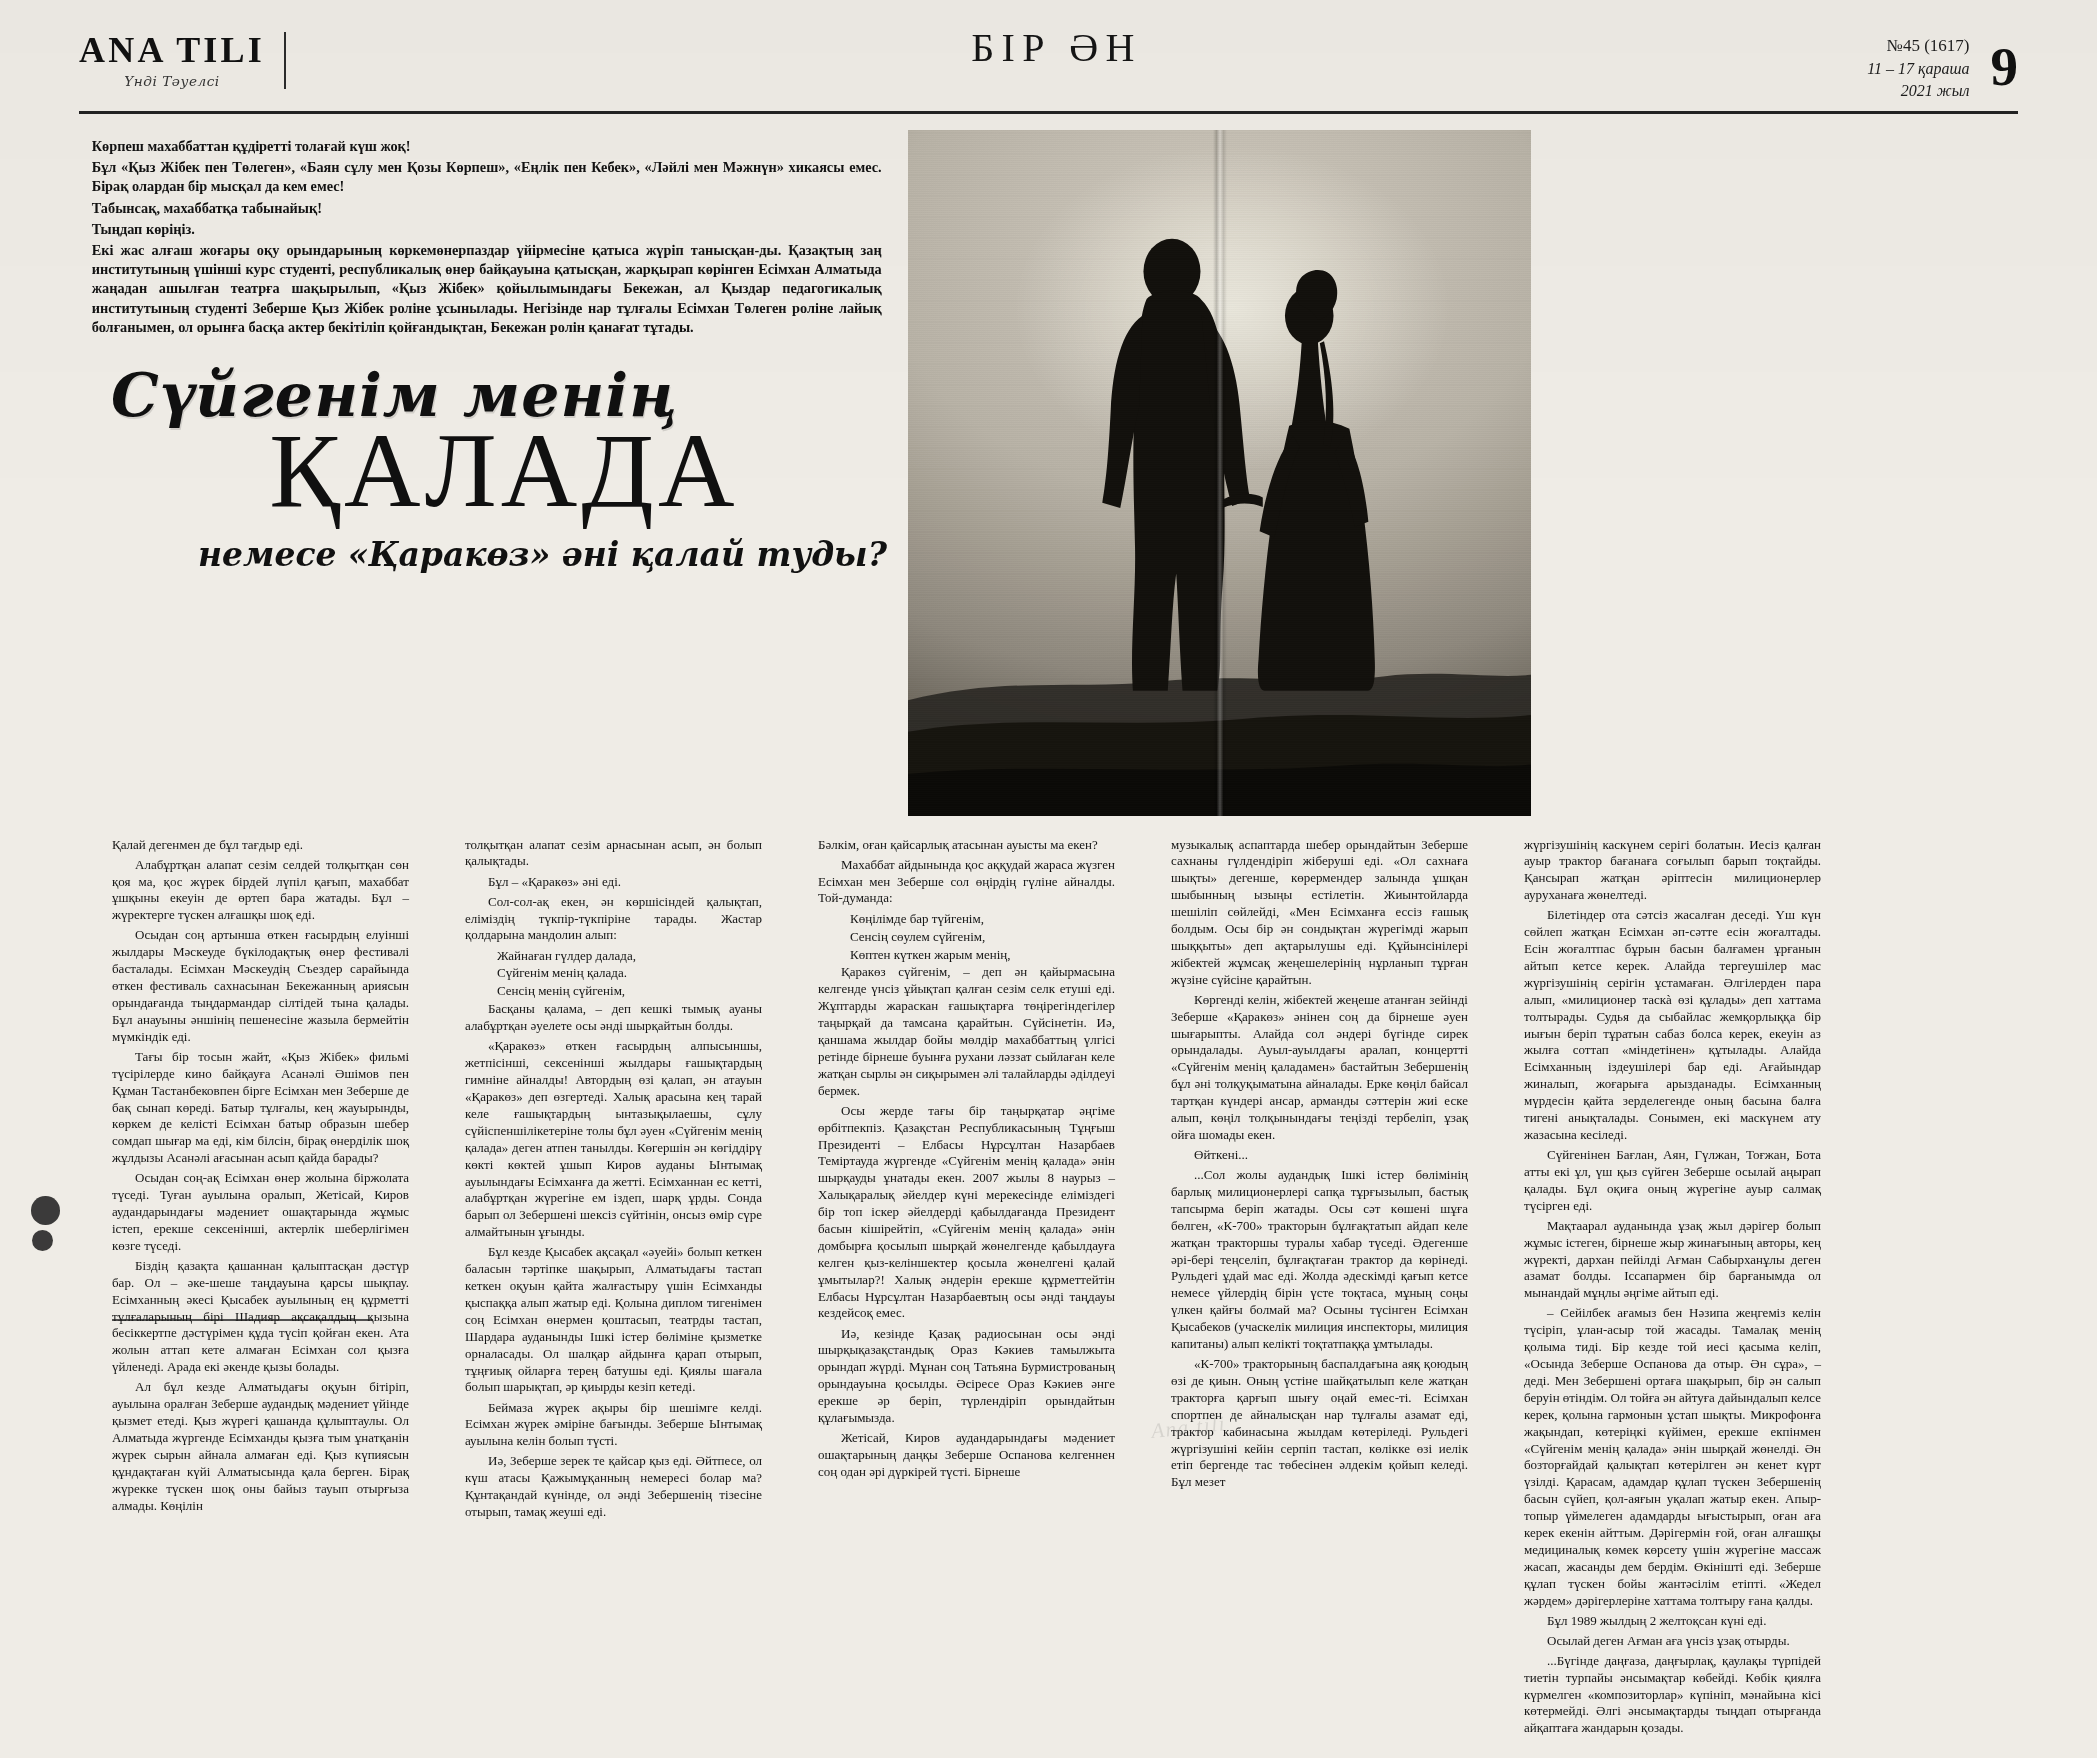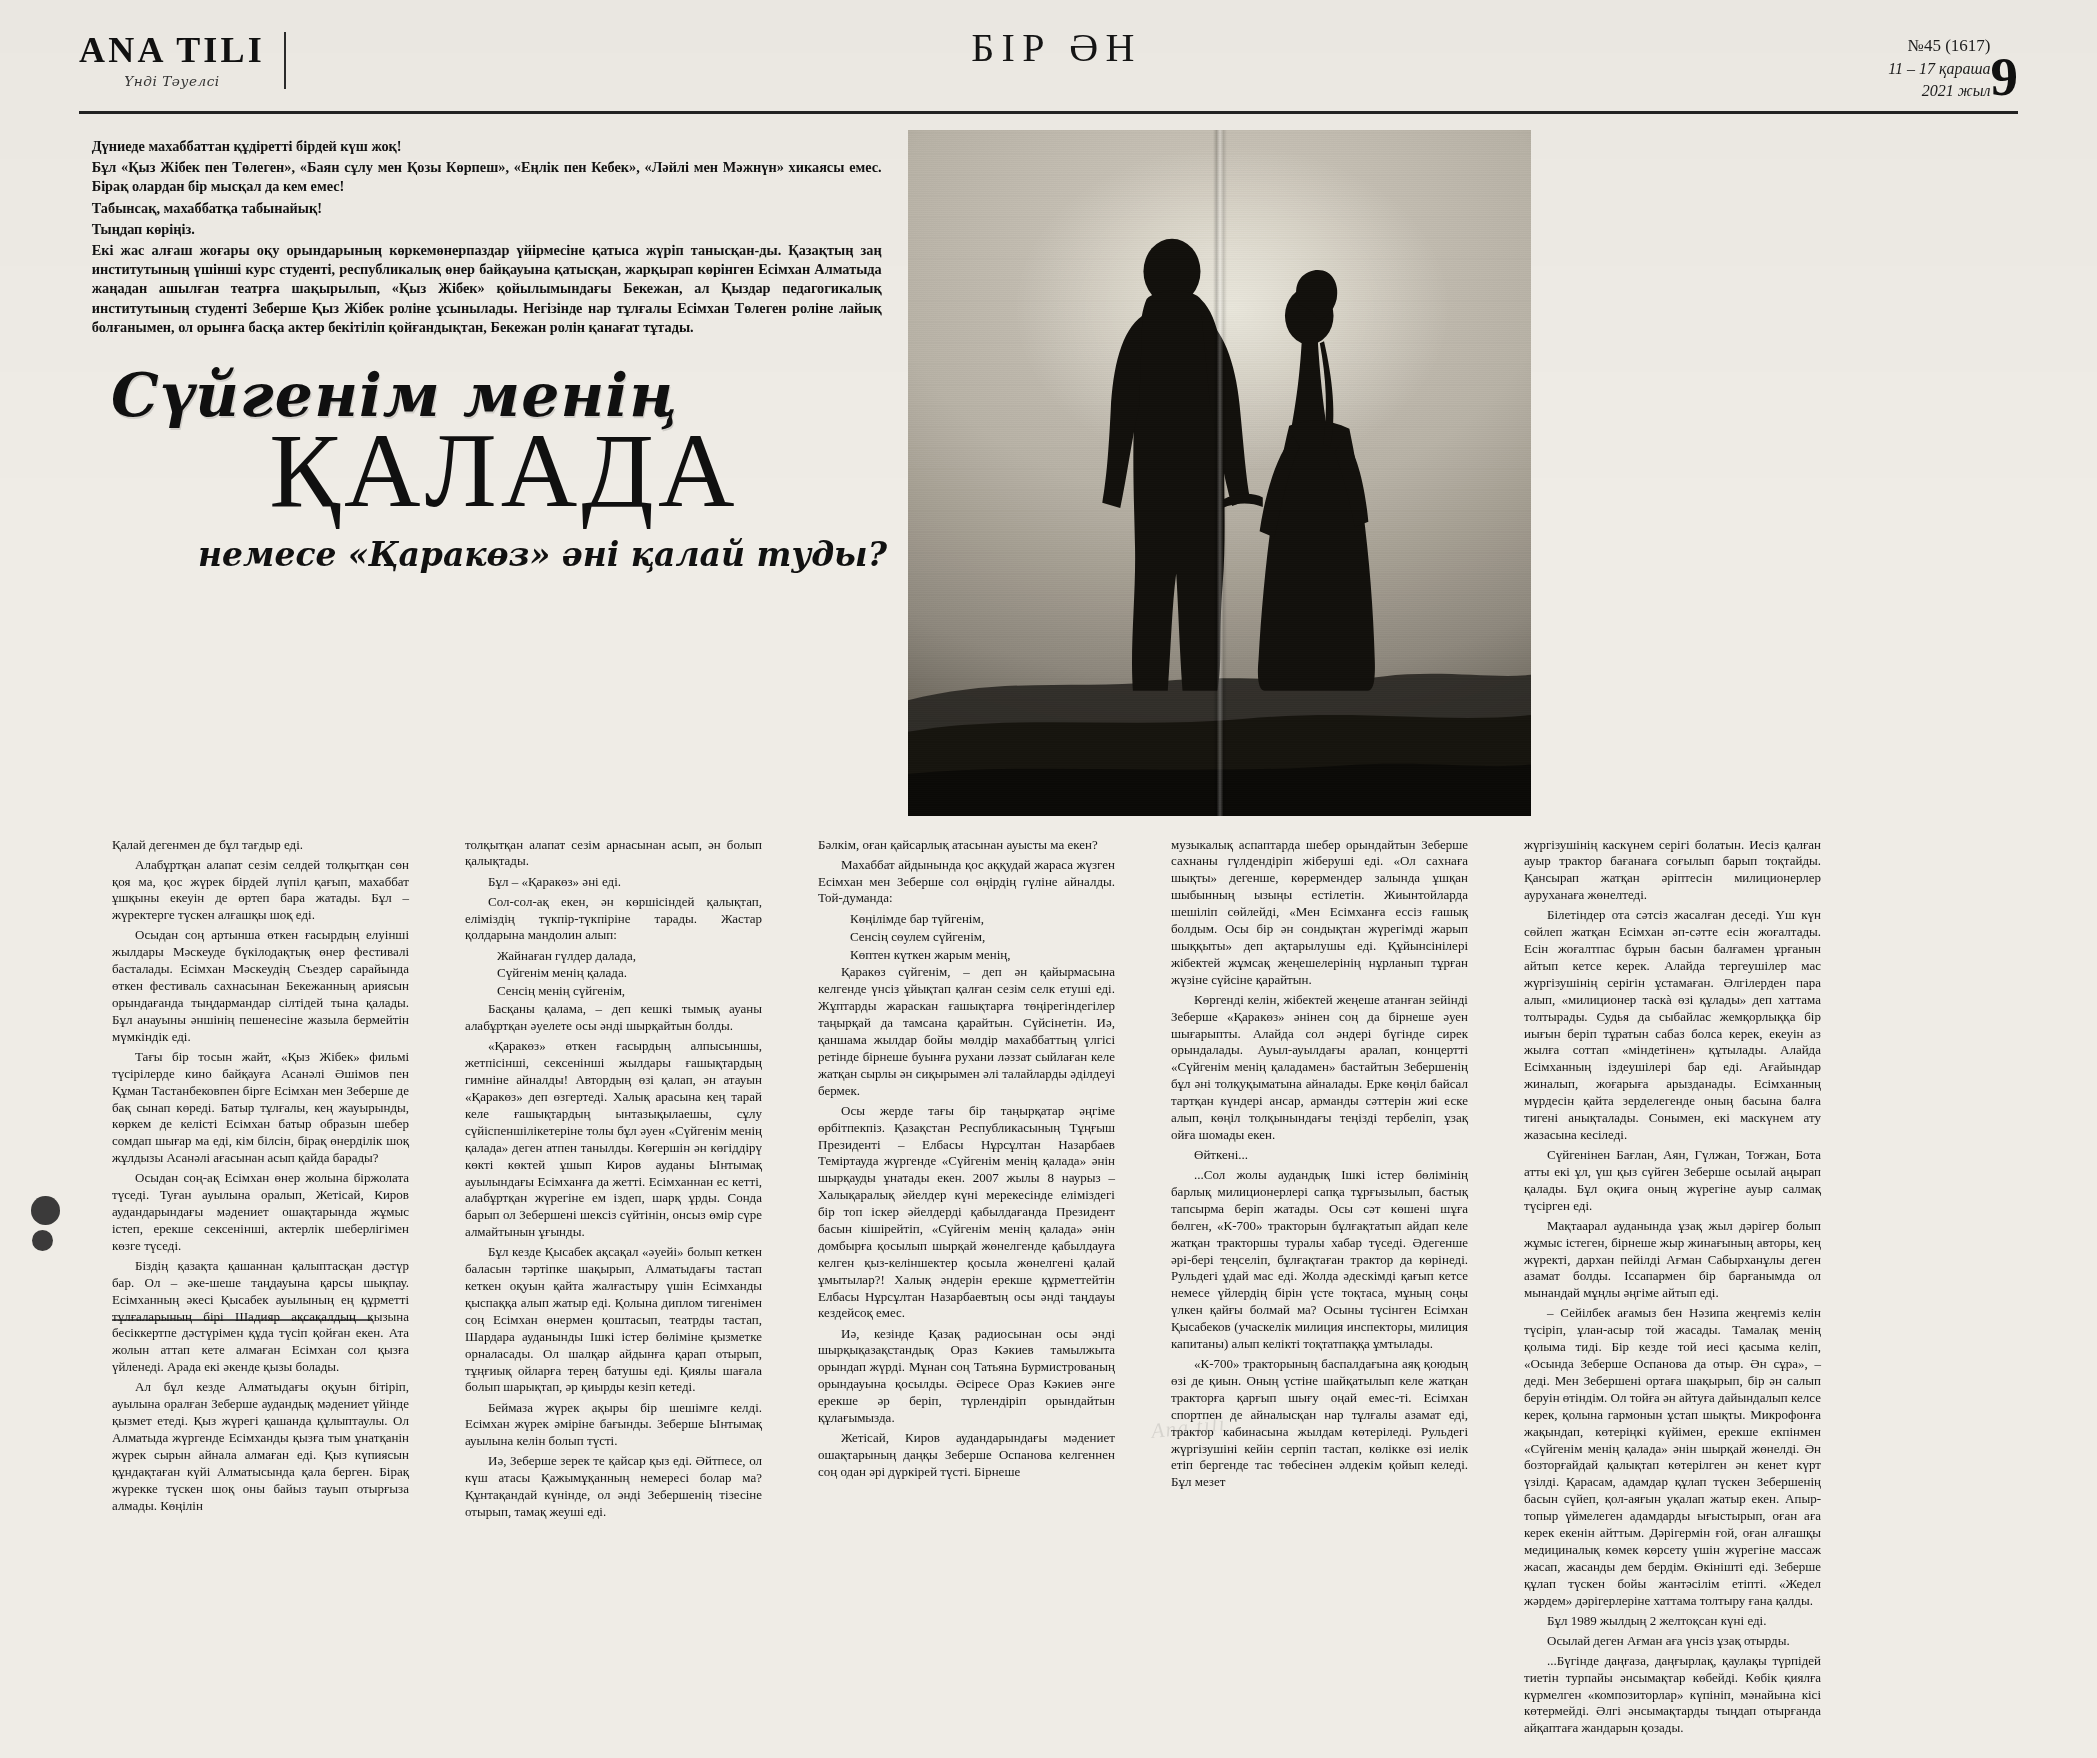--- a/index.html
+++ b/index.html
@@ -65,21 +65,22 @@
     text-align:center;
     font-size:40px;
     letter-spacing:7.4px;
     font-weight:normal;
     font-family:"Liberation Serif", serif;
     color:#151515;
     margin-left:16px;
   }
   .meta{
     display:flex;
-    align-items:flex-end;
+    align-items:center;
+    gap:21px;
   }
   .meta-text{
     text-align:right;
     font-size:16px;
     line-height:1.35;
     font-style:italic;
     color:#1c1c1c;
     padding-top:3.2px;
   }
   .meta-issue{font-style:normal;font-size:17px;}
@@ -251,21 +252,21 @@
   </div>
 
   <div class="rule-top"></div>
 
   <div class="content">
 
     <div class="top-area">
       <div class="top-left">
 
         <div class="lede">
-          <p>Дүниеде махаббаттан құдіретті бірдей күш жоқ!</p>
+          <p>Көрпеш махаббаттан құдіретті толағай күш жоқ!</p>
           <p>Бұл «Қыз Жібек пен Төлеген», «Баян сұлу мен Қозы Көрпеш», «Еңлік пен Кебек», «Ләйлі мен Мәжнүн» хикаясы емес. Бірақ олардан бір мысқал да кем емес!</p>
           <p>Табынсақ, махаббатқа табынайық!</p>
           <p>Тыңдап көріңіз.</p>
           <p>Екі жас алғаш жоғары оқу орындарының көркемөнерпаздар үйірмесіне қатыса жүріп танысқан-ды. Қазақтың заң институтының үшінші курс студенті, республикалық өнер байқауына қатысқан, жарқырап көрінген Есімхан Алматыда жаңадан ашылған театрға шақырылып, «Қыз Жібек» қойылымындағы Бекежан, ал Қыздар педагогикалық институтының студенті Зеберше Қыз Жібек ролiне ұсынылады. Негізінде нар тұлғалы Есімхан Төлеген ролiне лайық болғанымен, ол орынға басқа актер бекітіліп қойғандықтан, Бекежан ролiн қанағат тұтады.</p>
         </div>
 
         <div class="headline-wrap">
           <div class="headline-1">Сүйгенім менің</div>
           <div class="headline-2">ҚАЛАДА</div>
           <div class="headline-3">немесе «Қаракөз» әні қалай туды?</div>

